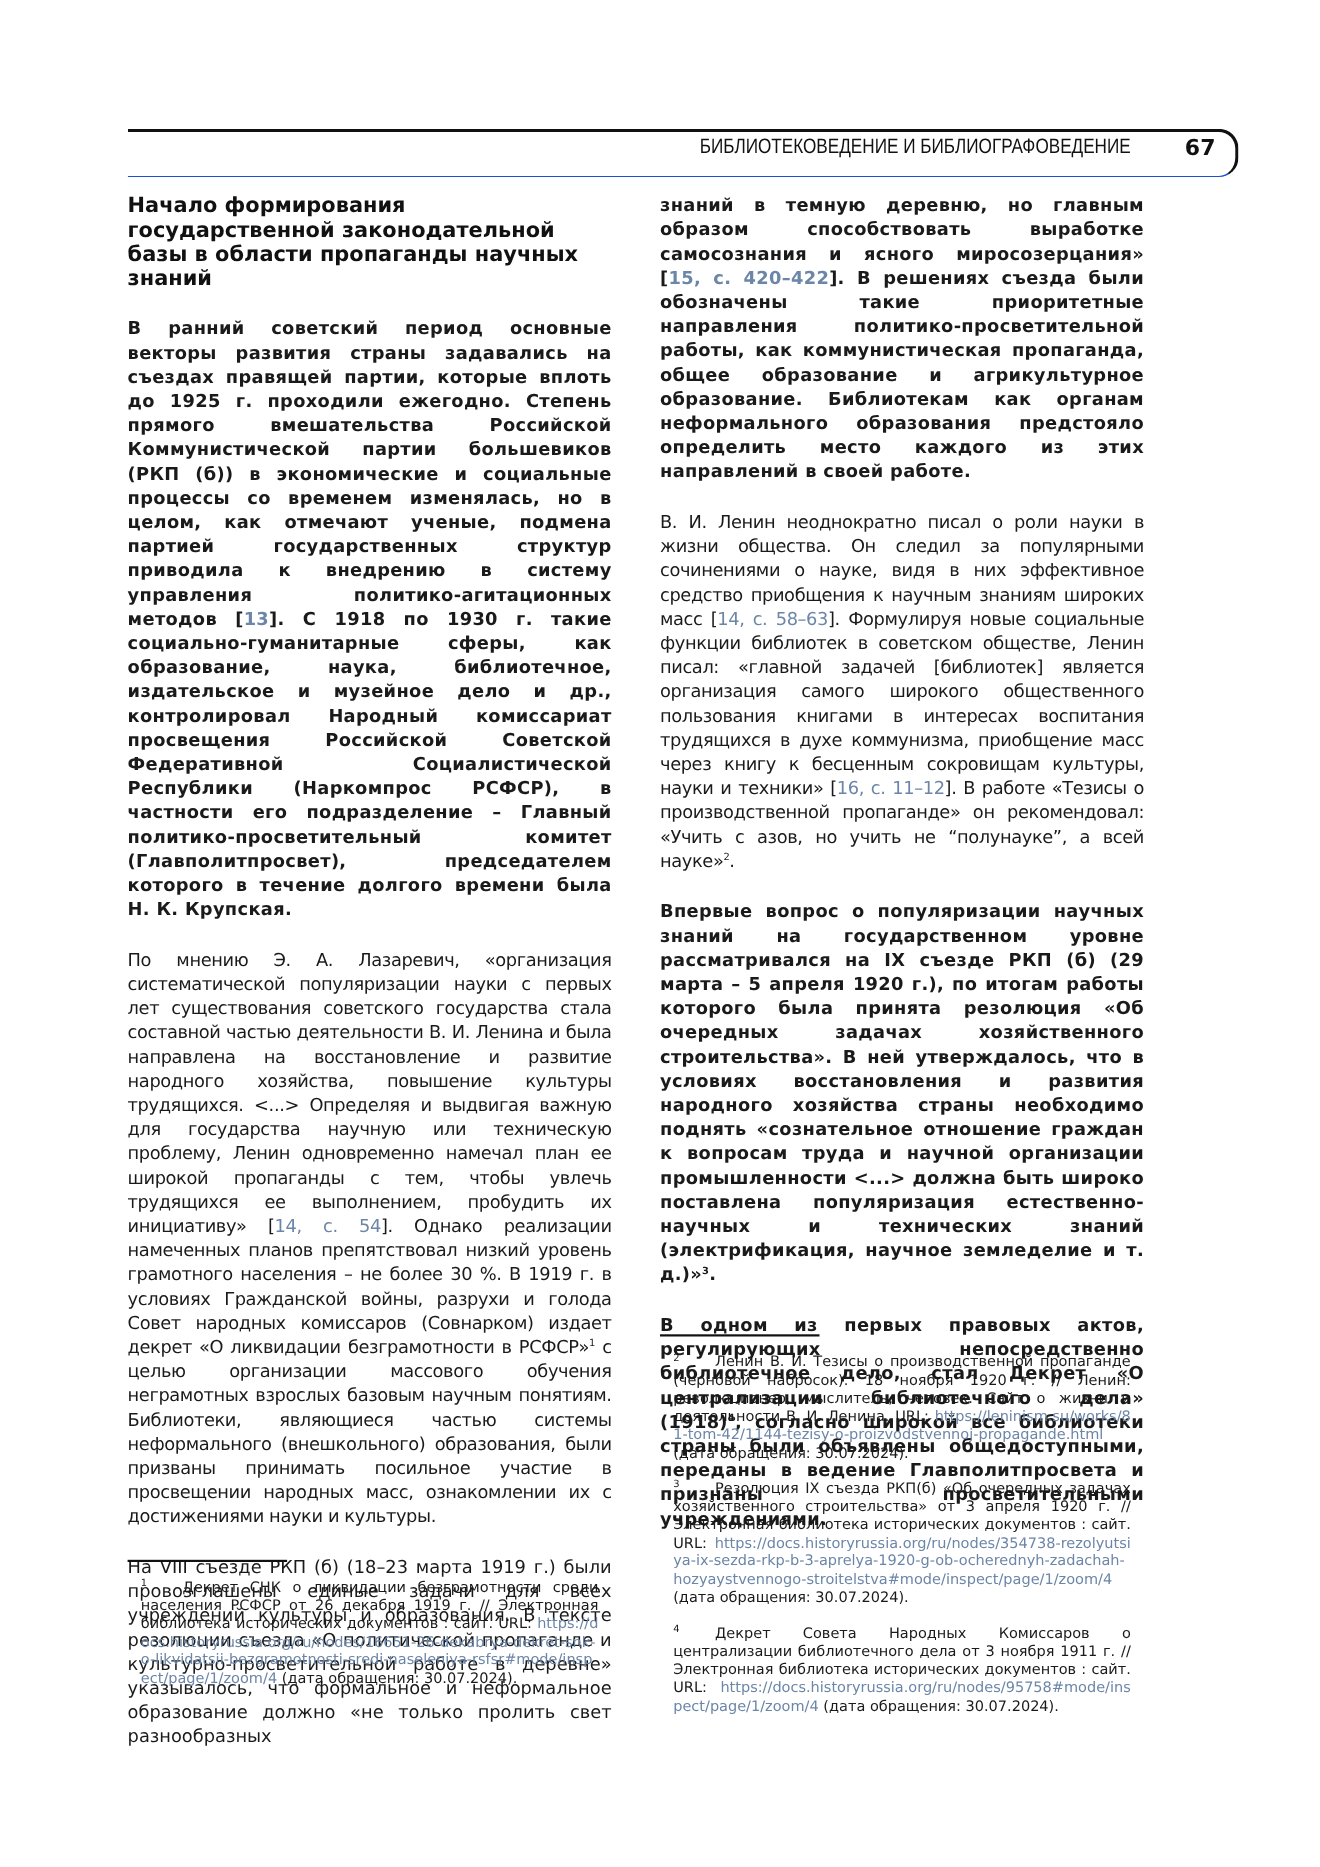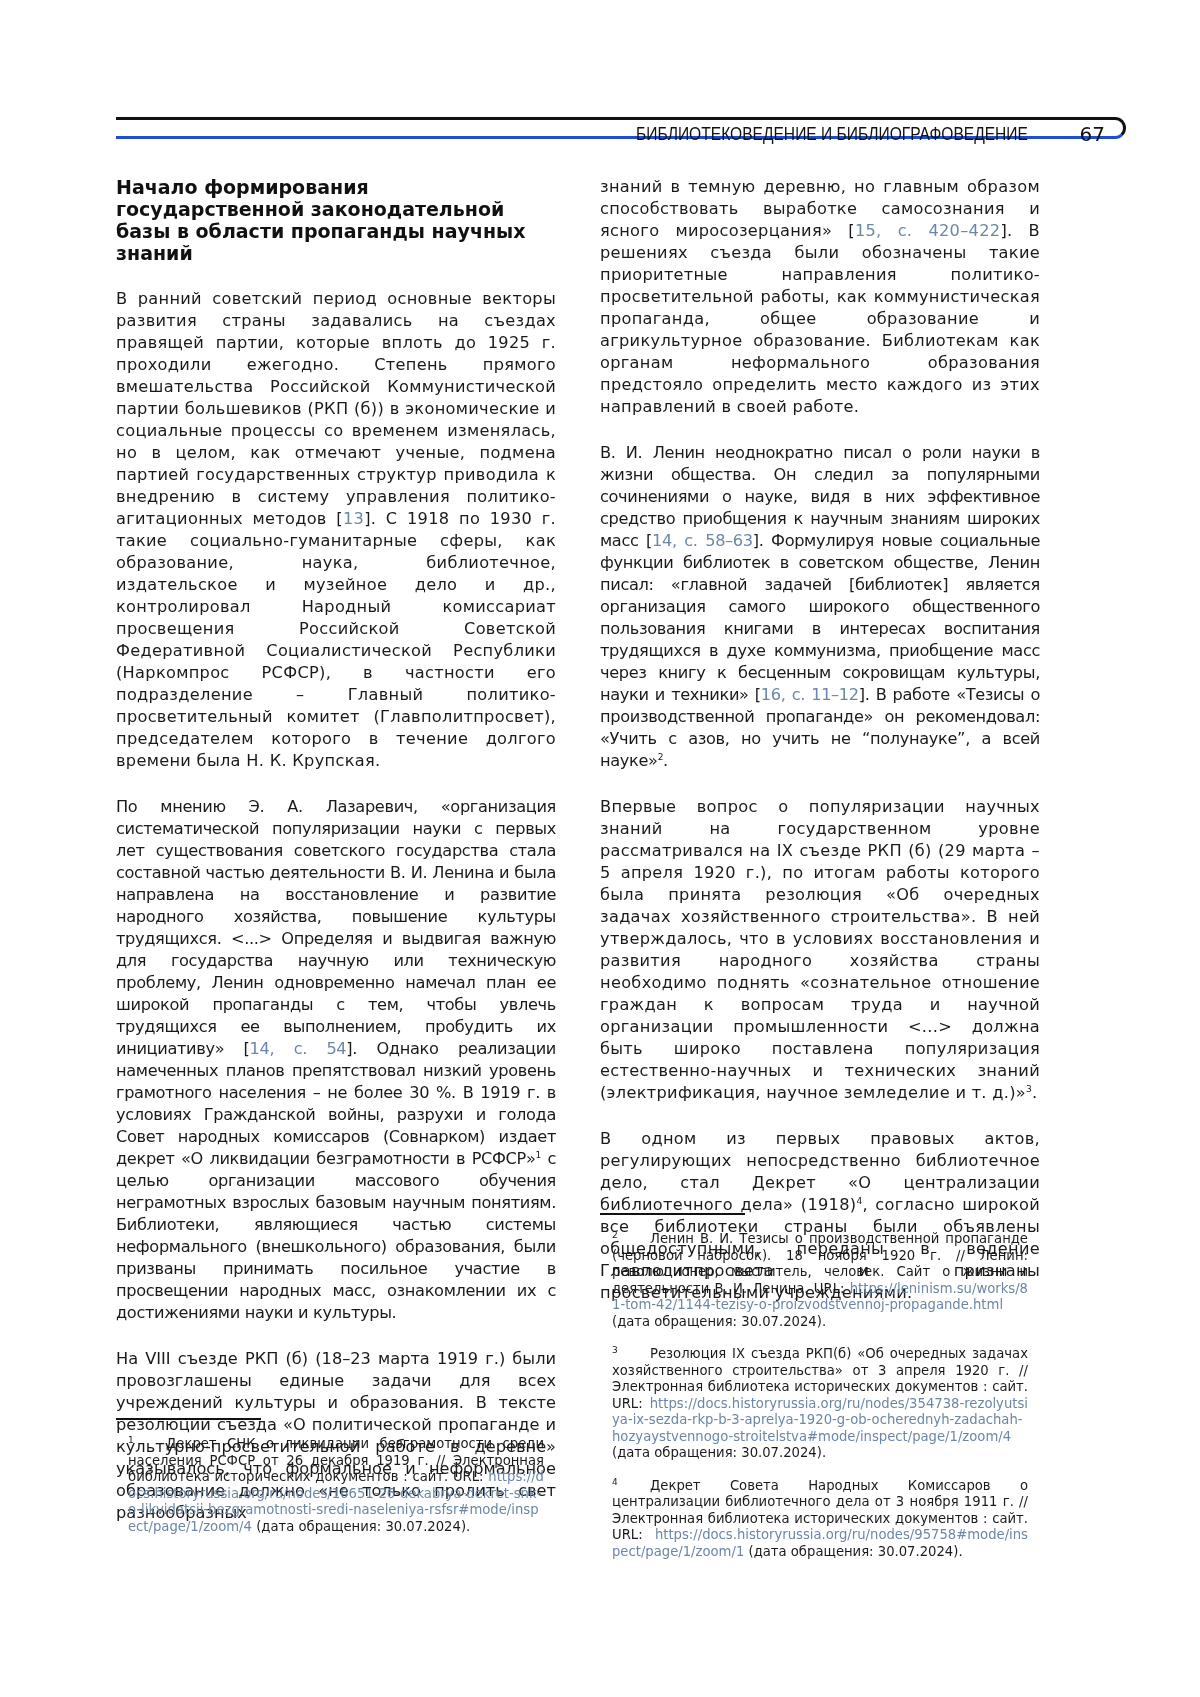--- a/index.html
+++ b/index.html
@@ -1,30 +1,30 @@
 <!DOCTYPE html>
 <html><head>
 <meta charset="utf-8">
 <style>
   html, body { margin: 0; padding: 0; background: #ffffff; }
   body { width: 1200px; height: 1697px; position: relative; overflow: hidden;
          font-family: "DejaVu Sans", sans-serif; color: #1a1a1a; }
-  .header { position: absolute; left: 116px; top: 117px; width: 1010px; height: 22px;
-            border-top: 3px solid #111; border-bottom: 3px solid #1d4ed8; border-right: 3px solid #111;
+  .header { position: absolute; left: 116px; top: 117px; width: 1010px; height: 44px;
+            border-top: 3px solid #111; border-bottom: 1px solid #1d4ed8; border-right: 3px solid #111;
             border-radius: 0 18px 18px 0; box-sizing: border-box; }
   .header-title { position: absolute; right: 95px; top: 3px; font-family: "Liberation Sans Narrow","Liberation Sans", sans-serif;
                   font-size: 19px; letter-spacing: 0; transform: scaleX(0.82); transform-origin: right center; color: #111; }
-  .page-num { position: absolute; right: 18px; top: 2px; font-weight: normal; font-size: 20px; color: #111; }
+  .page-num { position: absolute; right: 18px; top: 2px; font-weight: bold; font-size: 20px; color: #111; }
   .col { position: absolute; top: 176px; width: 440px; font-size: 16.2px; line-height: 22px; }
   .col.left { left: 116px; }
   .col.right { left: 600px; top: 176px; }
   h2 { margin: 0 0 24px 0; font-size: 19px; line-height: 22px; font-weight: bold; color: #111; }
   p { margin: 0 0 24px 0; text-align: justify; }
   .tight { letter-spacing: -0.35px; }
-  .wide { letter-spacing: 0.3px; }
+  .wide { letter-spacing: 0.3px; font-weight: bold; }
   .ref { color: #6c86a8; }
   sup { font-size: 9px; vertical-align: 6px; line-height: 0; }
   .fn-rule { width: 145px; border-top: 2px solid #111; margin: 0 0 4px 0; }
   .footnotes { font-size: 13.2px; line-height: 16.5px; text-align: justify; }
   .fn { margin: 12px; }
   .fn .num { font-size: 9px; vertical-align: 5px; display: inline-block; width: 38px; }
   .link { color: #6c86a8; word-break: break-all; }
   .left-fn { position: absolute; left: 116px; top: 1418px; width: 440px; }
   .right-fn { position: absolute; left: 600px; top: 1213px; width: 440px; }
 </style>
@@ -58,14 +58,14 @@
 
   <p class="wide"><span>Впервые вопрос о популяризации научных знаний на государственном уровне рассматривался на IX съезде РКП (б) (29 марта – 5 апреля 1920 г.), по итогам работы которого была принята резолюция «Об очередных задачах хозяйственного строительства». В ней утверждалось, что в условиях восстановления и развития народного хозяйства страны необходимо поднять «сознательное отношение граждан к вопросам труда и научной организации промышленности &lt;...&gt; должна быть широко поставлена популяризация естественно-научных и технических знаний (электрификация, научное земледелие и т. д.)»</span><sup>3</sup><span>.</span></p>
 
   <p class="wide"><span>В одном из первых правовых актов, регулирующих непосредственно библиотечное дело, стал Декрет «О централизации библиотечного дела» (1918)</span><sup>4</sup><span>, согласно широкой все библиотеки страны были объявлены общедоступными, переданы в ведение Главполитпросвета и признаны просветительными учреждениями.</span></p>
 </div>
 
 <div class="right-fn footnotes">
   <div class="fn-rule"></div>
   <p class="fn"><span class="num">2</span><span>Ленин В. И. Тезисы о производственной пропаганде (черновой набросок). 18 ноября 1920 г. // Ленин: революционер, мыслитель, человек. Сайт о жизни и деятельности В. И. Ленина. URL: </span><span class="link">https://leninism.su/works/81-tom-42/1144-tezisy-o-proizvodstvennoj-propagande.html</span><span> (дата обращения: 30.07.2024).</span></p>
   <p class="fn"><span class="num">3</span><span>Резолюция IX съезда РКП(б) «Об очередных задачах хозяйственного строительства» от 3 апреля 1920 г. // Электронная библиотека исторических документов : сайт. URL: </span><span class="link">https://docs.historyrussia.org/ru/nodes/354738-rezolyutsiya-ix-sezda-rkp-b-3-aprelya-1920-g-ob-ocherednyh-zadachah-hozyaystvennogo-stroitelstva#mode/inspect/page/1/zoom/4</span><span> (дата обращения: 30.07.2024).</span></p>
-  <p class="fn"><span class="num">4</span><span>Декрет Совета Народных Комиссаров о централизации библиотечного дела от 3 ноября 1911 г. // Электронная библиотека исторических документов : сайт. URL: </span><span class="link">https://docs.historyrussia.org/ru/nodes/95758#mode/inspect/page/1/zoom/1</span><span> (дата обращения: 30.07.2024).</span></p>
+  <p class="fn"><span class="num">4</span><span>Декрет Совета Народных Комиссаров о централизации библиотечного дела от 3 ноября 1911 г. // Электронная библиотека исторических документов : сайт. URL: </span><span class="link">https://docs.historyrussia.org/ru/nodes/95758#mode/inspect/page/1/zoom/4</span><span> (дата обращения: 30.07.2024).</span></p>
 </div>
 
 </body></html>

